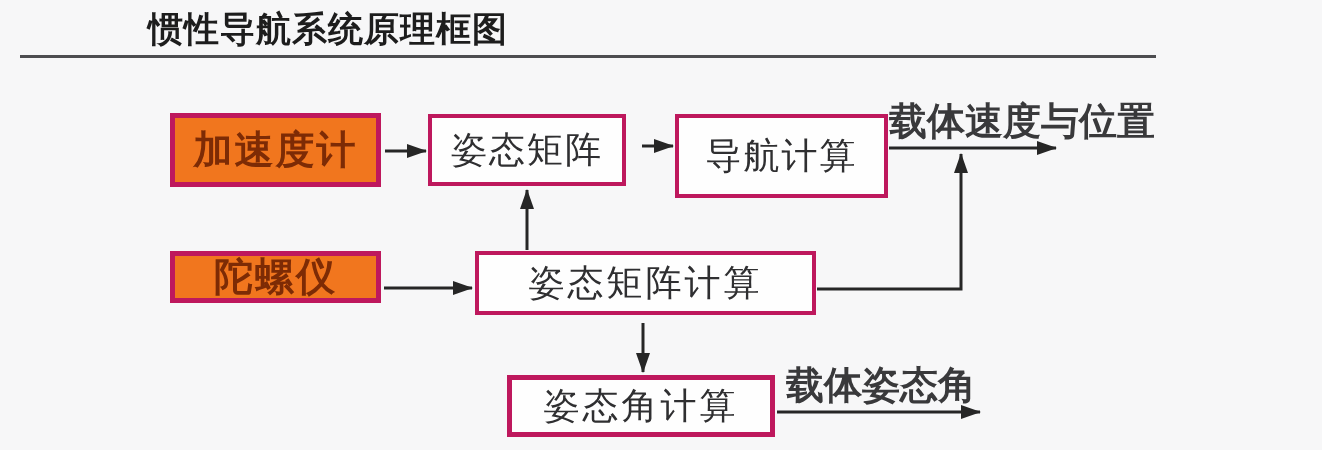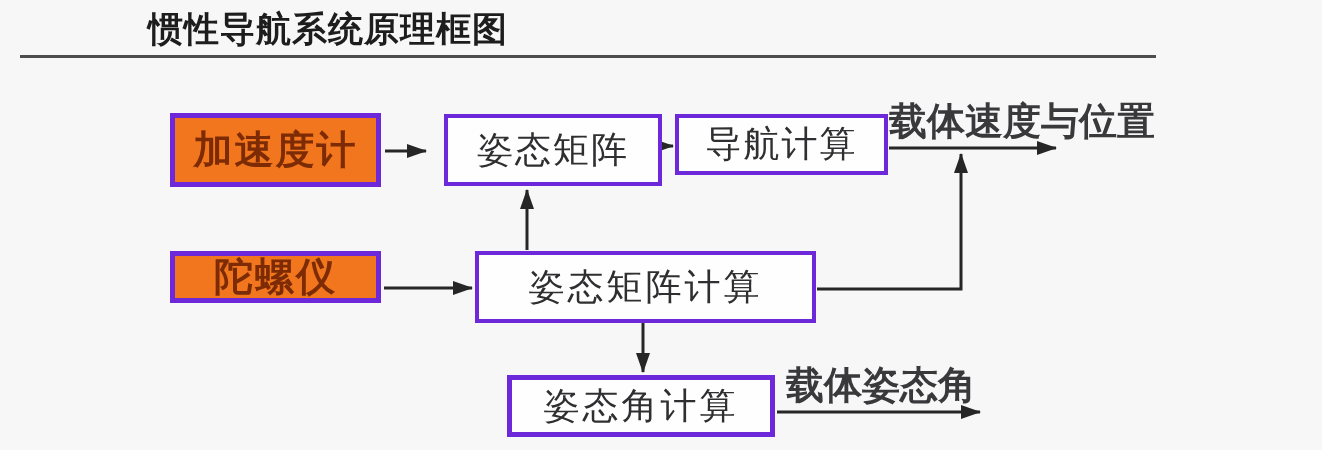--- a/index.html
+++ b/index.html
@@ -38,38 +38,38 @@
     left: 0;
     top: 0;
   }
   .node {
     position: absolute;
     display: flex;
     align-items: center;
     justify-content: center;
     box-sizing: border-box;
     background: #fefefe;
-    border: 4px solid #6d28d9;
+    border: 4px solid #be185d;
     color: #2f2f31;
     font-size: 36px;
     letter-spacing: 2px;
     white-space: nowrap;
   }
   .node.sensor {
     background: #f1761e;
     border-width: 5px;
     color: #7d2b05;
     font-size: 39px;
     font-weight: 600;
   }
   .node-accel  { left: 170px; top: 113px; width: 211px; height: 74px; }
   .node-gyro   { left: 170px; top: 251px; width: 211px; height: 52px; }
-  .node-amx    { left: 428px; top: 114px; width: 218px; height: 72px; margin-left: 16px; }
-  .node-nav    { left: 675px; top: 114px; width: 213px; height: 61px; }
-  .node-amc    { left: 475px; top: 251px; width: 341px; height: 72px; letter-spacing: 3px; }
+  .node-amx    { left: 428px; top: 114px; width: 198px; height: 72px; }
+  .node-nav    { left: 675px; top: 114px; width: 213px; height: 84px; }
+  .node-amc    { left: 475px; top: 251px; width: 341px; height: 64px; letter-spacing: 3px; }
   .node-aac    { left: 507px; top: 375px; width: 268px; height: 62px; border-width: 5px; letter-spacing: 3px; }
   .out-label {
     position: absolute;
     color: #39393b;
     font-size: 38px;
     font-weight: 600;
     letter-spacing: 0px;
     white-space: nowrap;
   }
   .out-velpos { left: 889px; top: 96px; }

